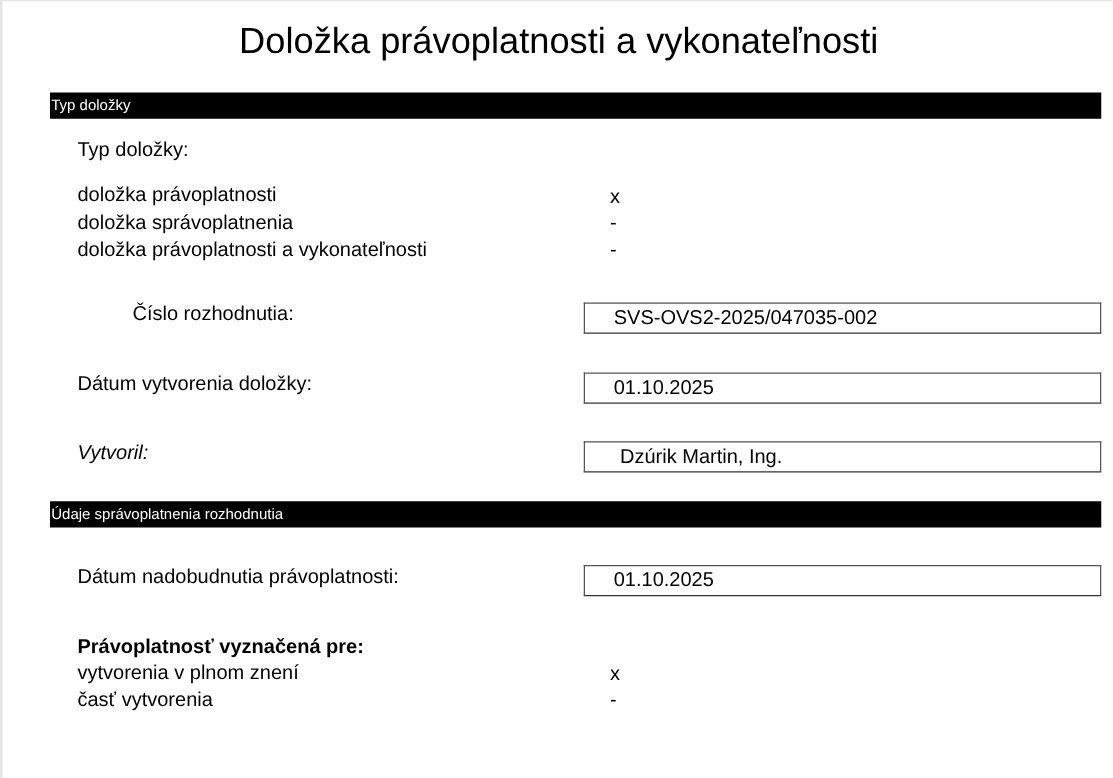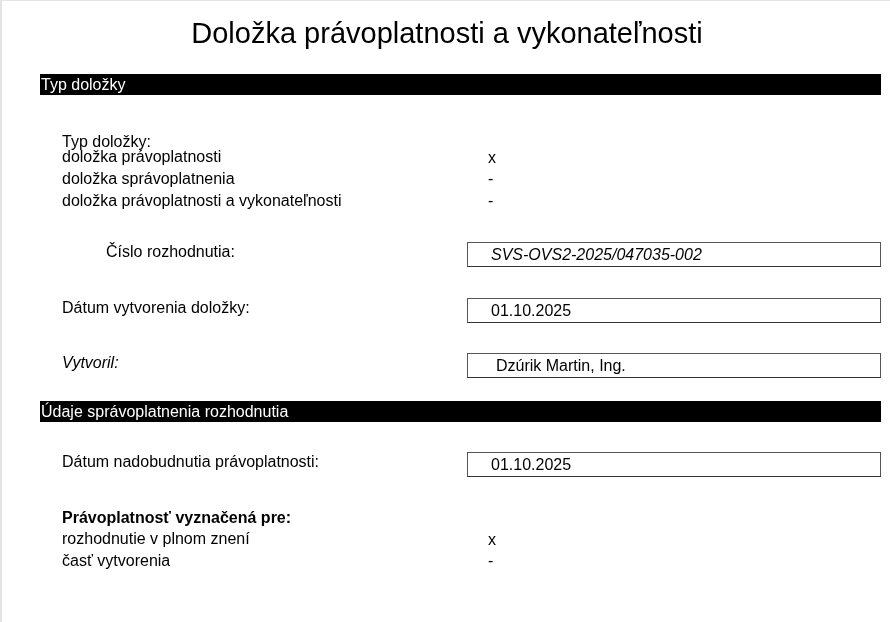--- a/index.html
+++ b/index.html
@@ -6,55 +6,55 @@
   body {
     width: 890px; height: 622px; background: #ffffff;
     font-family: "Liberation Sans", sans-serif; color: #000;
     position: relative; overflow: hidden;
     box-sizing: border-box;
     border-top: 1px solid #e4e4e4;
     border-left: 2px solid #e4e4e4;
   }
   .abs { position: absolute; }
   .title { left: 0; width: 890px; top: 14px; text-align: center; font-size: 29px; line-height: 36px; }
-  .bar { left: 38px; width: 841px; height: 21px; background: #000; color: #fff; font-size: 16px; line-height: 21px; padding-left: 1px; box-sizing: border-box; }
+  .bar { left: 38px; width: 841px; height: 21px; background: #000; color: #fff; font-size: 12px; line-height: 21px; padding-left: 1px; box-sizing: border-box; }
   .txt { font-size: 16px; line-height: 22px; white-space: nowrap; }
   .box { left: 465px; width: 414px; height: 25px; border: 1px solid #555; border-bottom-color: #333; box-sizing: border-box; font-size: 16px; line-height: 23px; padding-left: 23px; background: #fff; }
 </style>
 </head>
 <body>
 
 <div class="abs title">Doložka právoplatnosti a vykonateľnosti</div>
 
 <div class="abs bar" style="top:73px;">Typ doložky</div>
 
-<div class="abs txt" style="left:60px; top:130px;">Typ doložky:</div>
+<div class="abs txt" style="left:60px; top:109px;">Typ doložky:</div>
 
 <div class="abs txt" style="left:60px; top:145px;">doložka právoplatnosti</div>
 <div class="abs txt" style="left:486px; top:146px;">x</div>
 
 <div class="abs txt" style="left:60px; top:167px;">doložka správoplatnenia</div>
 <div class="abs txt" style="left:486px; top:167px;">-</div>
 
 <div class="abs txt" style="left:60px; top:189px;">doložka právoplatnosti a vykonateľnosti</div>
 <div class="abs txt" style="left:486px; top:189px;">-</div>
 
 <div class="abs txt" style="left:60px; top:240px;margin-left:44px;">Číslo rozhodnutia:</div>
-<div class="abs box" style="top:241px;font-style:italic;">SVS-OVS2-2025/047035-002</div>
+<div class="abs box" style="top:241px;">SVS-OVS2-2025/047035-002</div>
 
 <div class="abs txt" style="left:60px; top:296px;">Dátum vytvorenia doložky:</div>
 <div class="abs box" style="top:297px;">01.10.2025</div>
 
 <div class="abs txt" style="left:60px; top:351px;font-style:italic;">Vytvoril:</div>
 <div class="abs box" style="top:352px;padding-left:28px;">Dzúrik Martin, Ing.</div>
 
 <div class="abs bar" style="top:400px;">Údaje správoplatnenia rozhodnutia</div>
 
 <div class="abs txt" style="left:60px; top:450px;text-align:right;">Dátum nadobudnutia právoplatnosti:</div>
 <div class="abs box" style="top:451px;">01.10.2025</div>
 
 <div class="abs txt" style="left:60px; top:506px;font-weight:bold;">Právoplatnosť vyznačená pre:</div>
 
-<div class="abs txt" style="left:60px; top:527px;">rozhodnutie v plnom znení</div>
+<div class="abs txt" style="left:60px; top:527px;">vytvorenia v plnom znení</div>
 <div class="abs txt" style="left:486px; top:528px;">x</div>
 
 <div class="abs txt" style="left:60px; top:549px;">časť vytvorenia</div>
 <div class="abs txt" style="left:486px; top:549px;">-</div>
 
 </body></html>

